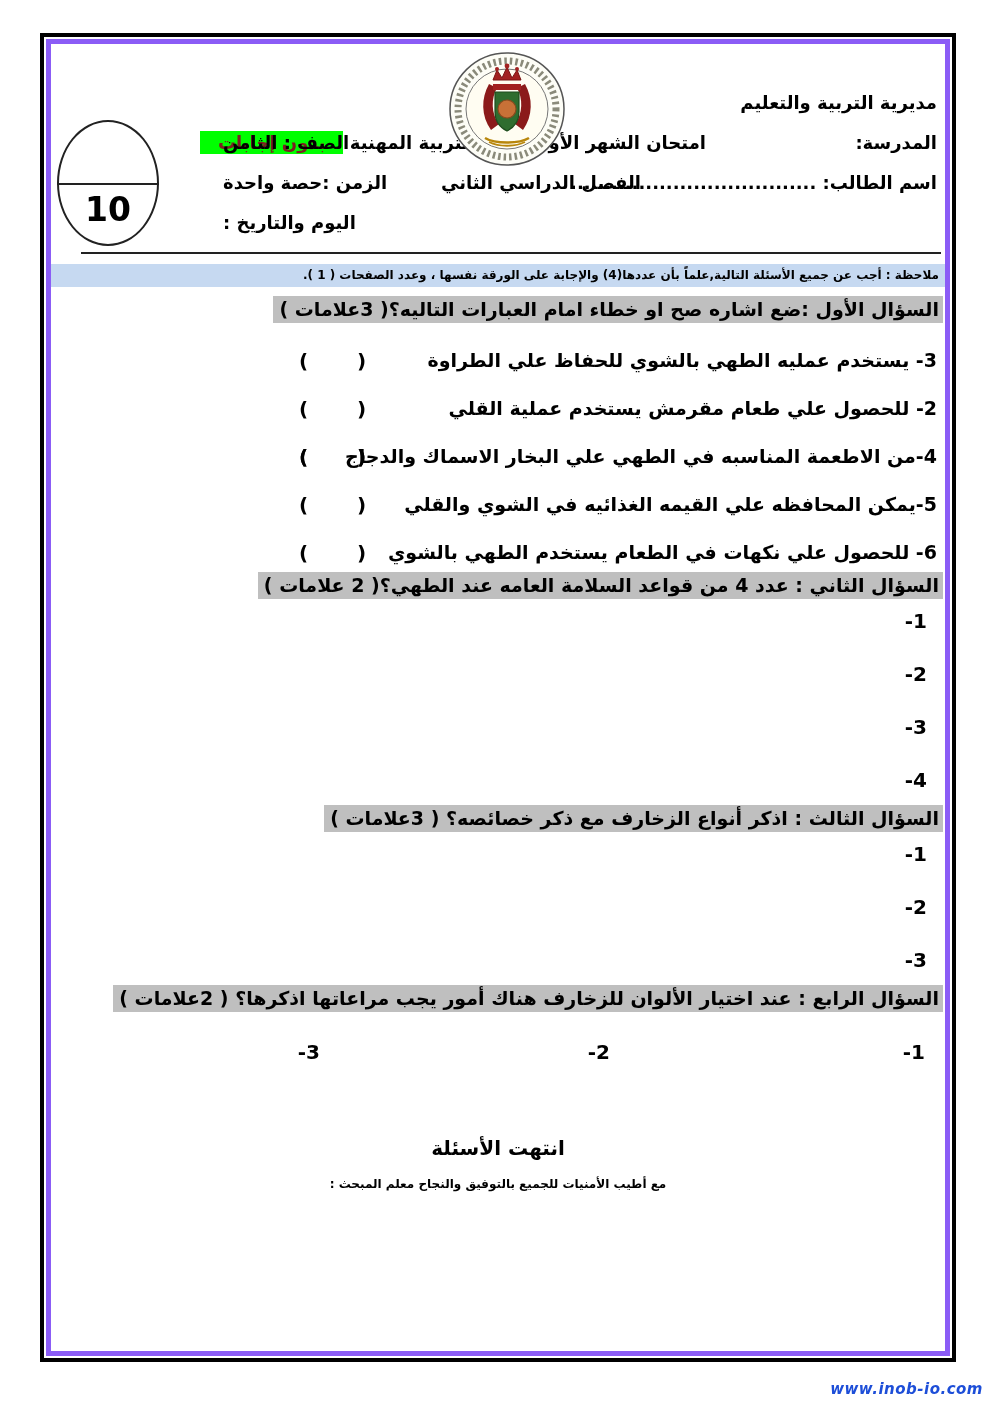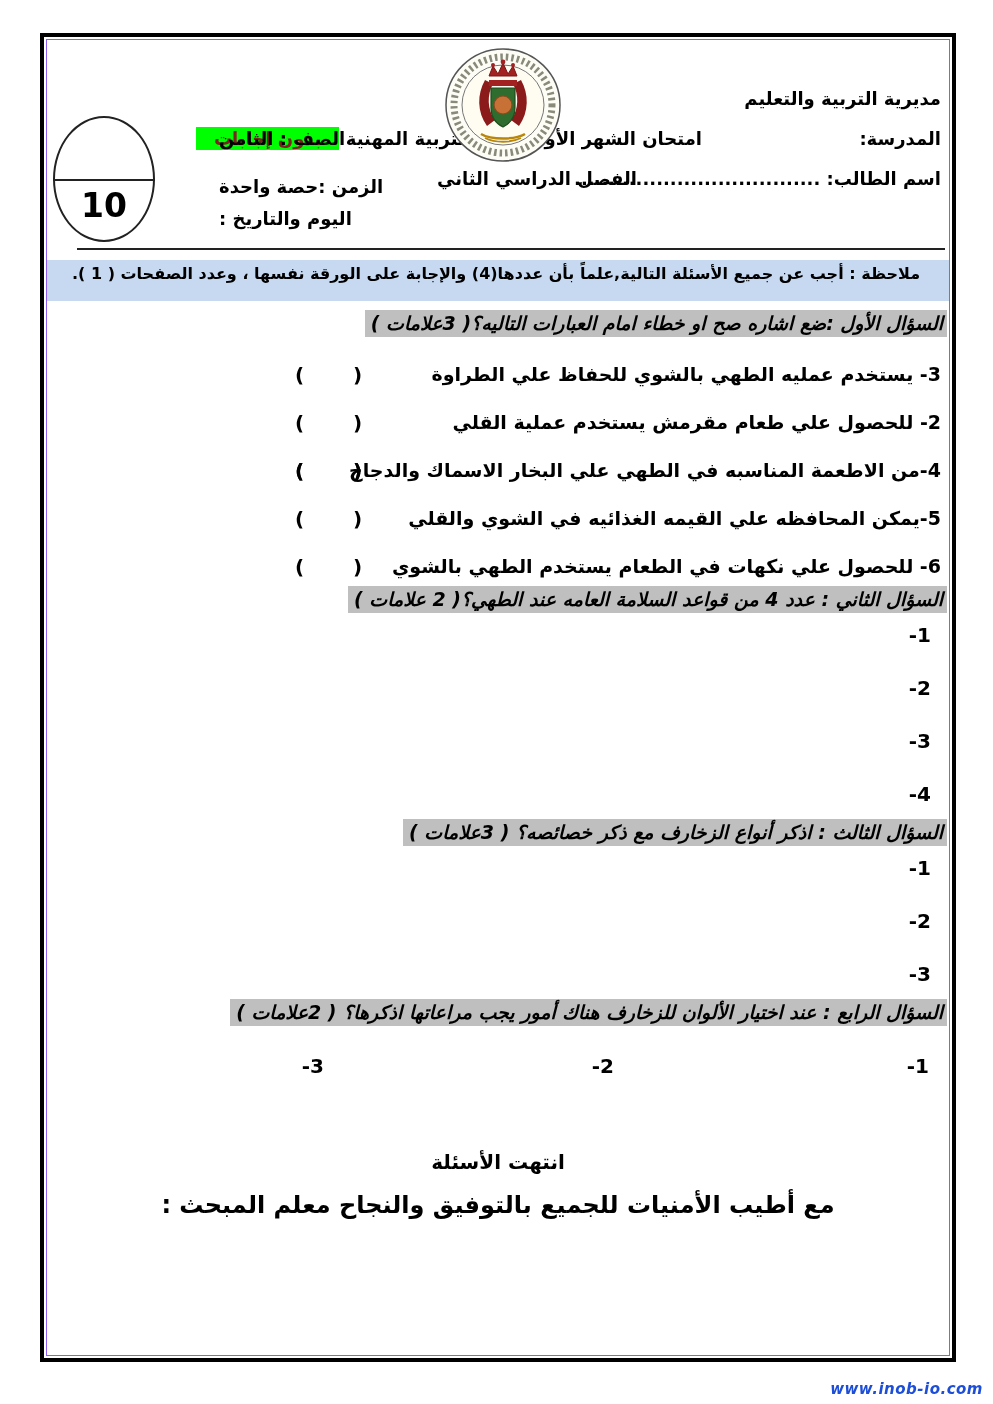--- a/index.html
+++ b/index.html
@@ -7,69 +7,69 @@
     --notice_bg:#c6d9f1;
     --title_bg:#bfbfbf;
     --watermark_blue:#2323ee;
     --highlight_text:#7b2222;
   }
   *{margin:0;padding:0;box-sizing:border-box;}
   body{background:#fff;font-family:"DejaVu Sans",sans-serif;}
   .sheet{position:relative;width:993px;height:1404px;background:#fff;overflow:hidden;}
 
   .frame{position:absolute;left:40px;top:33px;width:916px;height:1329px;border:4px solid #000;background:#fff;}
-  .frame-inner{position:absolute;inset:2px;border:1px solid #8b5cf6;}
+  .frame-inner{position:absolute;inset:2px;border:5px solid #8b5cf6;}
 
   .watermark-top{position:absolute;left:46px;top:40px;font-size:31px;font-weight:bold;
     color:var(--watermark_blue,#2323ee);direction:rtl;line-height:1.1;}
   .watermark-bottom{position:absolute;right:10px;bottom:6px;font-size:15px;font-weight:bold;
     font-style:italic;color:#1d4ed8;letter-spacing:.5px;}
 
   
   .hdr{position:absolute;inset:0;direction:rtl;font-weight:bold;font-size:18px;color:#000;}
   .hdr .abs{position:absolute;white-space:nowrap;}
   .directorate{top:48px;right:8px;}
   .school{top:88px;right:8px;}
   .student{top:128px;right:8px;}
   .exam-title{top:88px;left:255px;width:400px;text-align:center;white-space:nowrap;}
   .exam-title .hl{background:var(--highlight_green,#00ff00);color:var(--highlight_text,#7b2222);padding:1px 18px;}
   .semester{top:128px;left:330px;width:260px;}
   .grade{top:88px;left:172px;}
-  .time{top:136px;left:172px;}
+  .time{top:128px;left:172px;}
   .exam-date{top:168px;left:172px;}
 
   .logo{position:absolute;top:2px;left:392px;width:128px;height:126px;}
 
   .mark-circle{position:absolute;top:76px;left:6px;width:102px;height:126px;border:2px solid #222;
     border-radius:50%;background:#fff;}
   .mark-circle .midline{position:absolute;left:-2px;right:-2px;top:50%;border-top:2px solid #222;}
   .mark-circle .total{position:absolute;width:100%;text-align:center;top:56%;font-size:33px;color:#000000;
     font-family:"DejaVu Sans",sans-serif;}
 
   .hdr-sep{position:absolute;top:208px;left:30px;right:4px;border-top:2px solid #222;}
 
   
   .content{position:absolute;top:220px;left:0;right:0;direction:rtl;color:#000;}
-  .notice{background:var(--notice_bg,#c6d9f1);font-weight:bold;font-size:16px;padding:4px 6px 18px 2px;
-    text-align:center;}
+  .notice{background:var(--notice_bg,#c6d9f1);font-weight:bold;font-size:12px;padding:4px 6px 5px 2px;
+    text-align:right;}
   .q-title-wrap{text-align:right;margin:9px 2px 0 0;}
   .q-title{display:inline-block;background:var(--title_bg,#bfbfbf);font-weight:bold;font-size:19px;
-    padding:2px 4px 3px 6px;font-style:italic;}
+    padding:2px 4px 3px 6px;}
   .tf-row{position:relative;text-align:right;font-weight:bold;font-size:19px;margin:26px 8px 0 0;
     white-space:nowrap;}
   .tf-parens{position:absolute;left:248px;top:0;direction:ltr;white-space:pre;font-weight:bold;font-size:20px;}
   .num-row{text-align:right;font-weight:bold;font-size:20px;margin:25px 18px 0 0;height:28px;}
   .q2-first{margin-top:10px;}
   .q-gap{}
   .spread-row{position:relative;height:30px;margin-top:28px;font-weight:bold;font-size:20px;}
   .spread-row .s1{position:absolute;right:20px;}
   .spread-row .s2{position:absolute;right:335px;}
   .spread-row .s3{position:absolute;right:625px;}
   .end-line{text-align:center;font-weight:bold;font-size:20px;margin-top:66px;}
-  .wishes-line{text-align:center;font-weight:bold;font-size:24px;margin-top:17px;}
+  .wishes-line{text-align:center;font-weight:bold;font-size:12px;margin-top:17px;}
 </style>
 </head>
 <body>
 
 <div class="sheet">
 
   <div class="frame">
     <div class="frame-inner">
 
       <div class="hdr">

